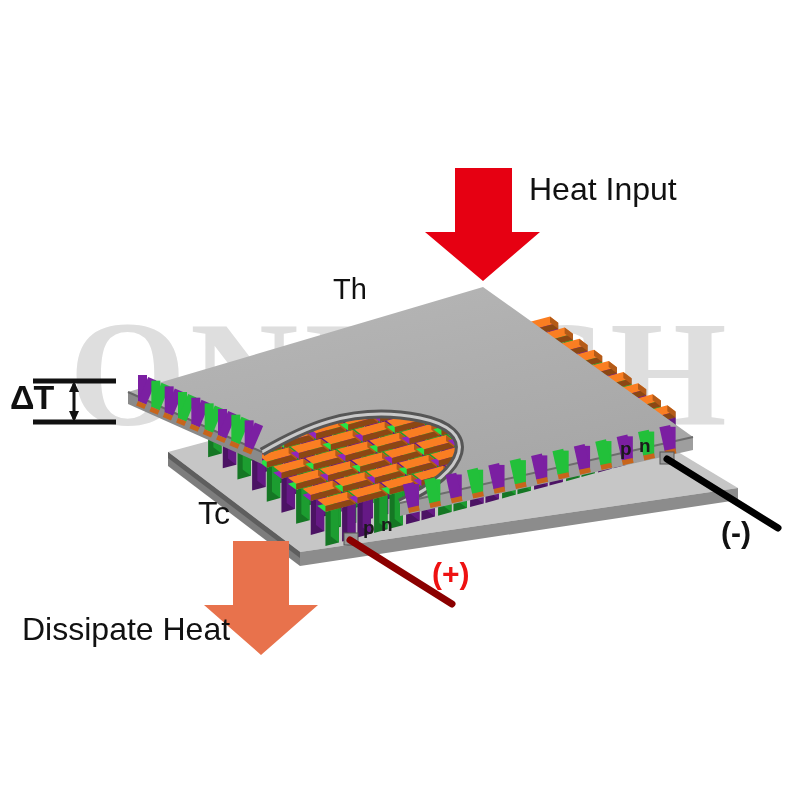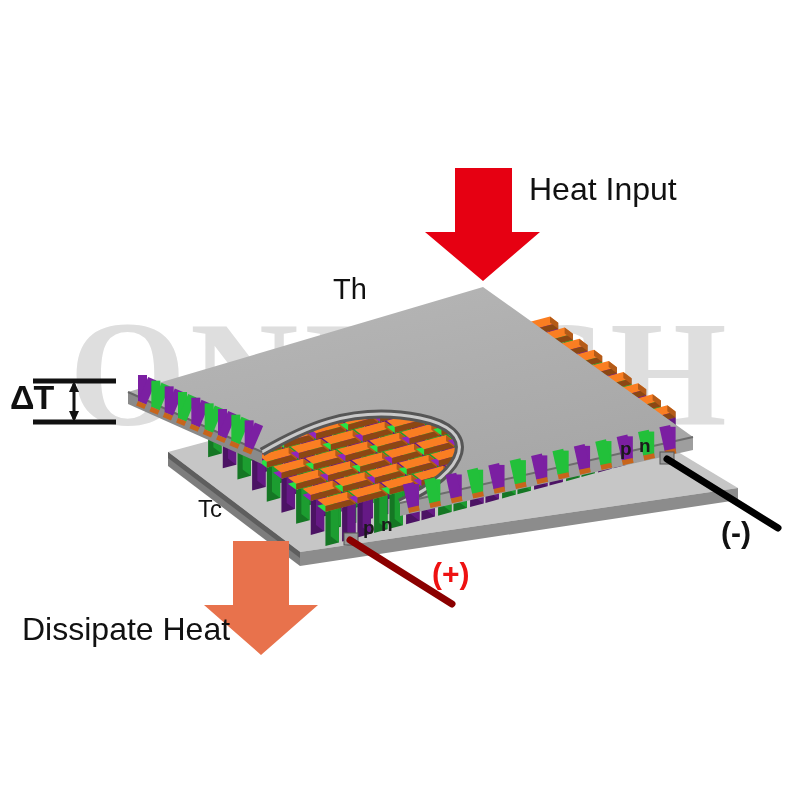--- a/index.html
+++ b/index.html
@@ -4,21 +4,21 @@
 <style>
   html,body{margin:0;padding:0;background:#ffffff;}
   body{width:800px;height:800px;overflow:hidden;
        font-family:"Liberation Sans",sans-serif;}
   #stage{position:relative;width:800px;height:800px;background:#fff;}
   #stage svg{position:absolute;left:0;top:0;}
   .lbl{position:absolute;color:#111;white-space:nowrap;}
   .lbl-heat-input{left:529px;top:171px;font-size:32px;}
   .lbl-dissipate{left:22px;top:611px;font-size:32px;}
   .lbl-th{left:333px;top:273px;font-size:29px;}
-  .lbl-tc{left:198px;top:495px;font-size:24px;}
+  .lbl-tc{left:198px;top:495px;font-size:32px;}
   .lbl-dt{left:10px;top:378px;font-size:34px;font-weight:bold;letter-spacing:-1px;}
   .lbl-plus{left:432px;top:557px;font-size:30px;font-weight:bold;color:#ee1111;}
   .lbl-minus{left:721px;top:516px;font-size:30px;font-weight:bold;color:#111;}
 </style>
 </head>
 <body>
 
 <div id="stage">
 
 <svg width="800" height="800" viewBox="0 0 800 800">

